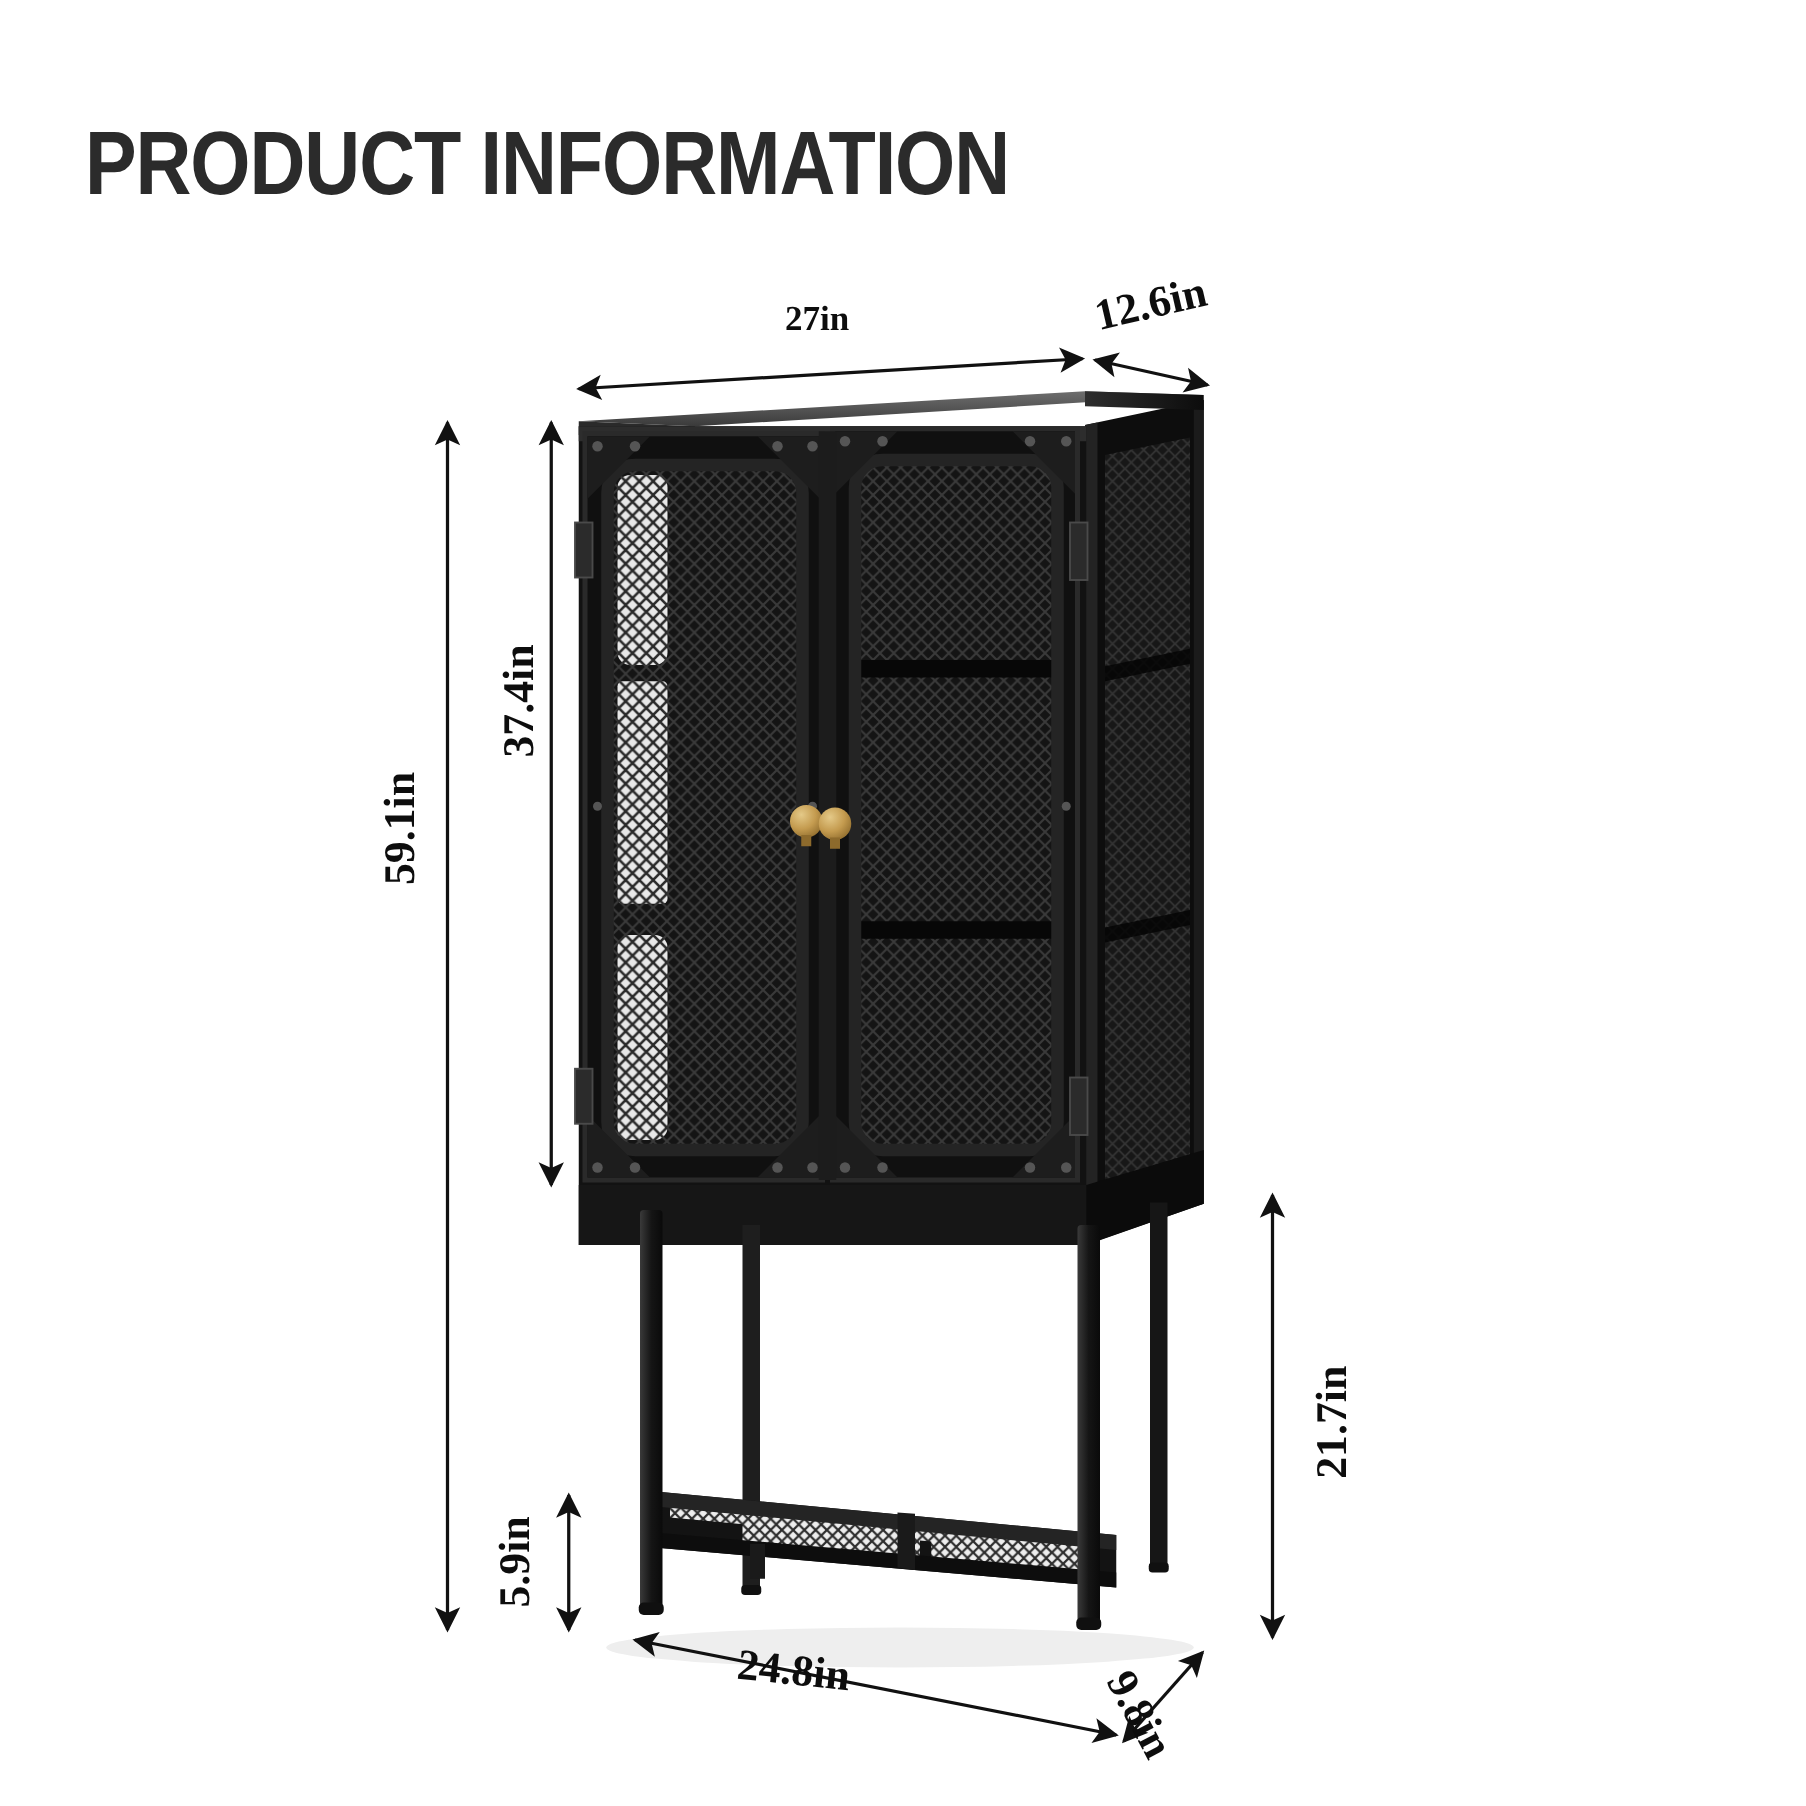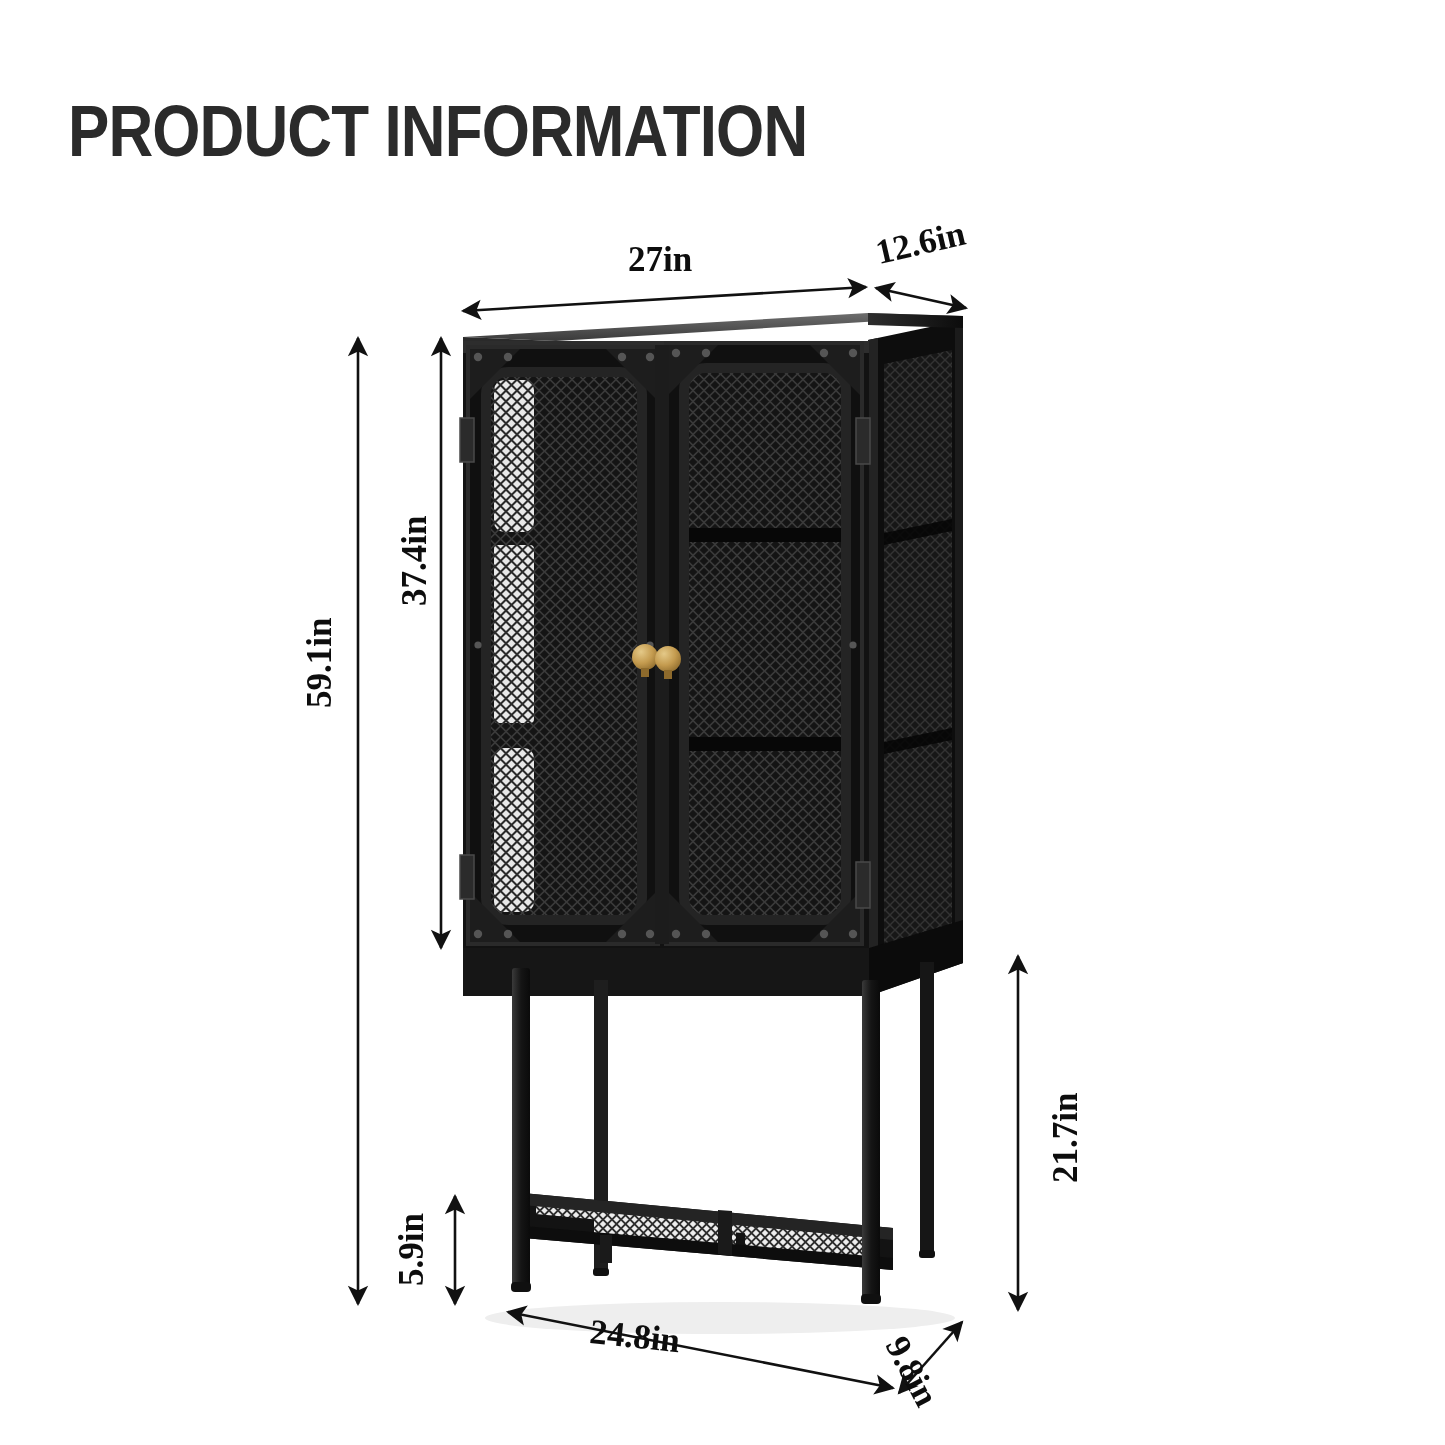--- a/index.html
+++ b/index.html
@@ -33,21 +33,21 @@
   }
 
   
   .dim-label {
     position: absolute;
     font-family: "Liberation Serif", serif;
     font-weight: bold;
     color: #0d0d0d;
     white-space: nowrap;
   }
-  #label-width-top   { left: 628px; top: 240px; font-size: 35px; }
+  #label-width-top   { left: 628px; top: 240px; font-size: 28px; }
   #label-depth-top   { left: 872px; top: 234px; font-size: 35px; transform: rotate(-13deg); transform-origin: left top; }
   #label-height-total{ left: 300px; top: 708px; font-size: 35px; transform: rotate(-90deg); transform-origin: left top; }
   #label-height-body { left: 395px; top: 606px; font-size: 35px; transform: rotate(-90deg); transform-origin: left top; }
   #label-shelf-h     { left: 392px; top: 1286px; font-size: 35px; transform: rotate(-90deg); transform-origin: left top; }
   #label-leg-h       { left: 1046px; top: 1183px; font-size: 35px; transform: rotate(-90deg); transform-origin: left top; }
   #label-width-base  { left: 592px; top: 1312px; font-size: 35px; transform: rotate(6deg); transform-origin: left top; }
   #label-depth-base  { left: 912px; top: 1330px; font-size: 35px; transform: rotate(62deg); transform-origin: left top; }
 
   
   #art { position: absolute; left: 0; top: 0; width: 1445px; height: 1445px; }

